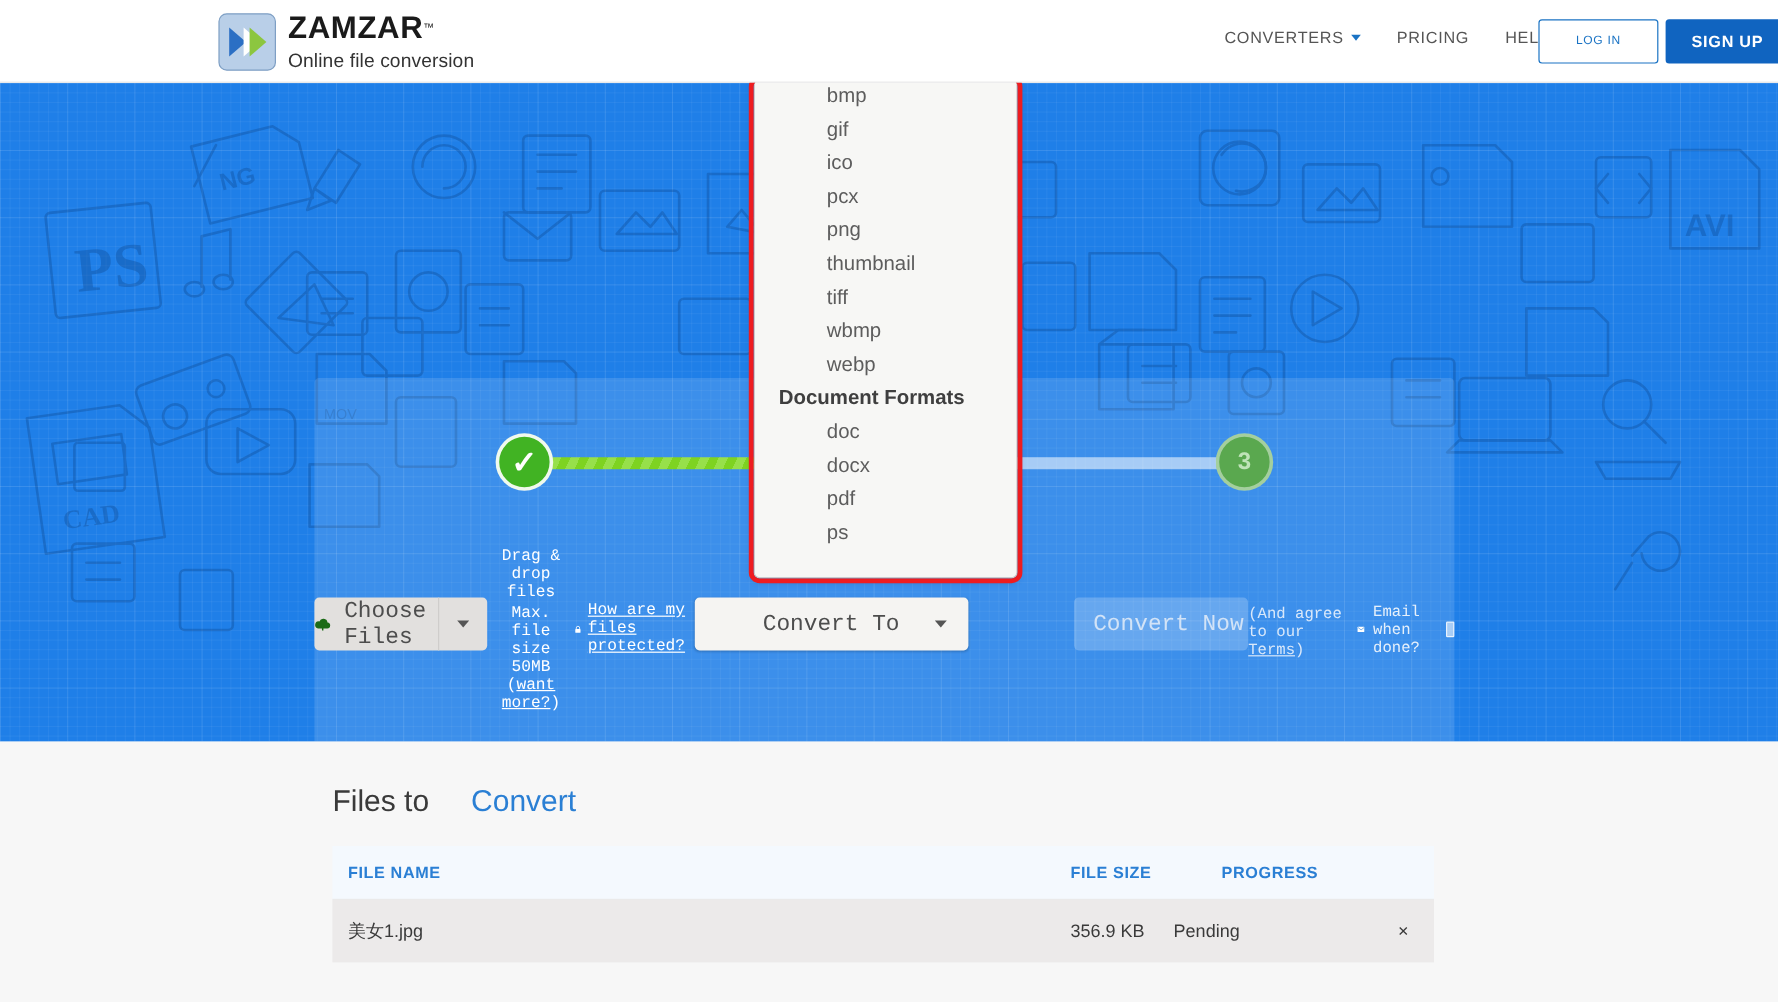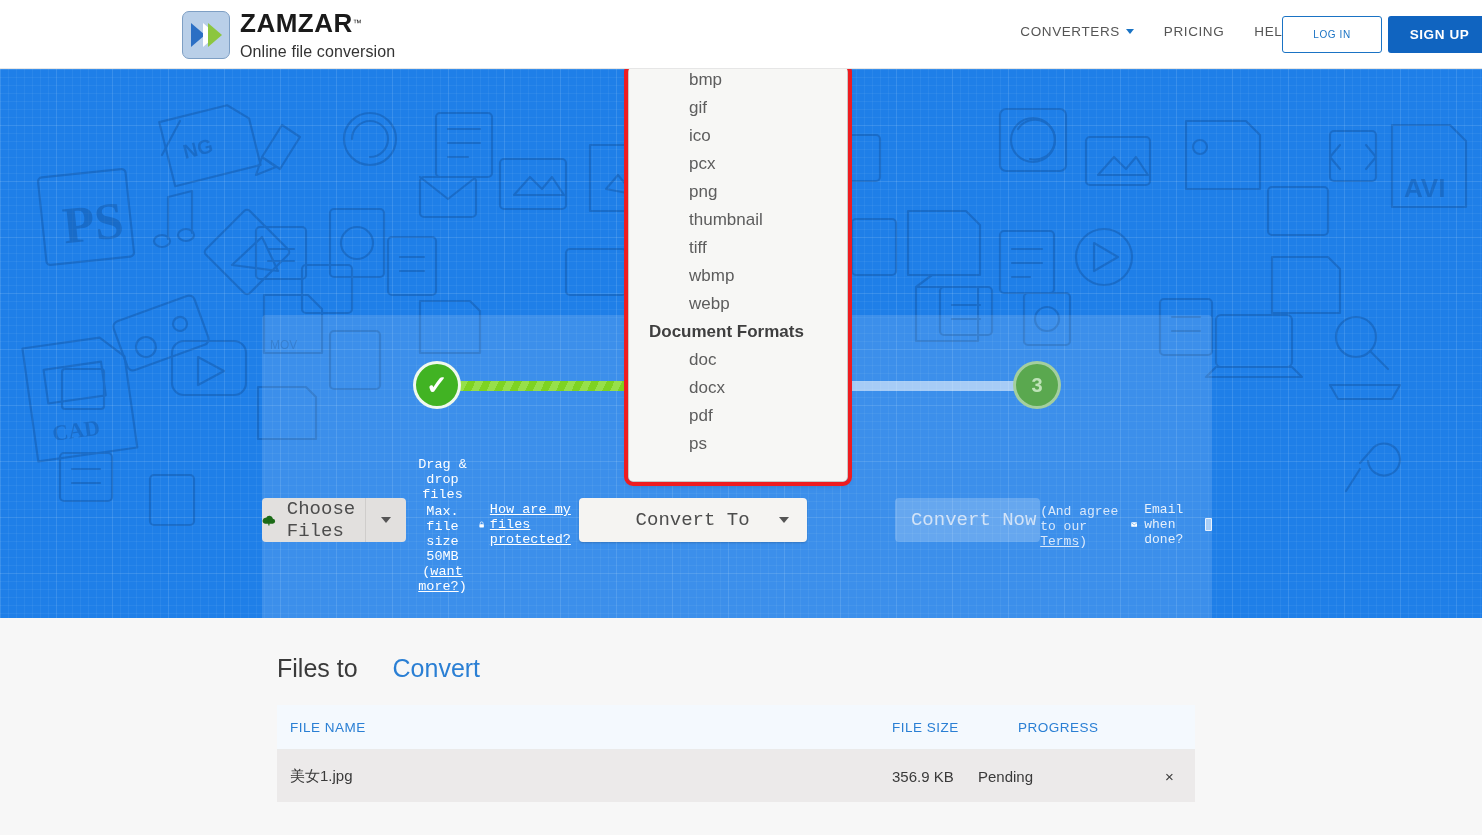--- a/index.html
+++ b/index.html
@@ -211,20 +211,21 @@
   }
   .files-title .hl { color: #2a7fd4; margin-left: 28px; }
 
   .table {
     position: absolute; left: 277px; top: 87px; width: 918px;
   }
   .thead {
     height: 45px; background: #f4f9fe;
     display: flex; align-items: center; position: relative;
     border-bottom: 1px solid #eaeaea;
+    font-weight: bold;
   }
   .thead .th {
     font-size: 13.5px; color: #2a7fd4; letter-spacing: .5px;
     position: absolute;
   }
   .th-name { left: 13px; }
   .th-size { left: 615px; }
   .th-prog { left: 741px; }
 
   .trow {

